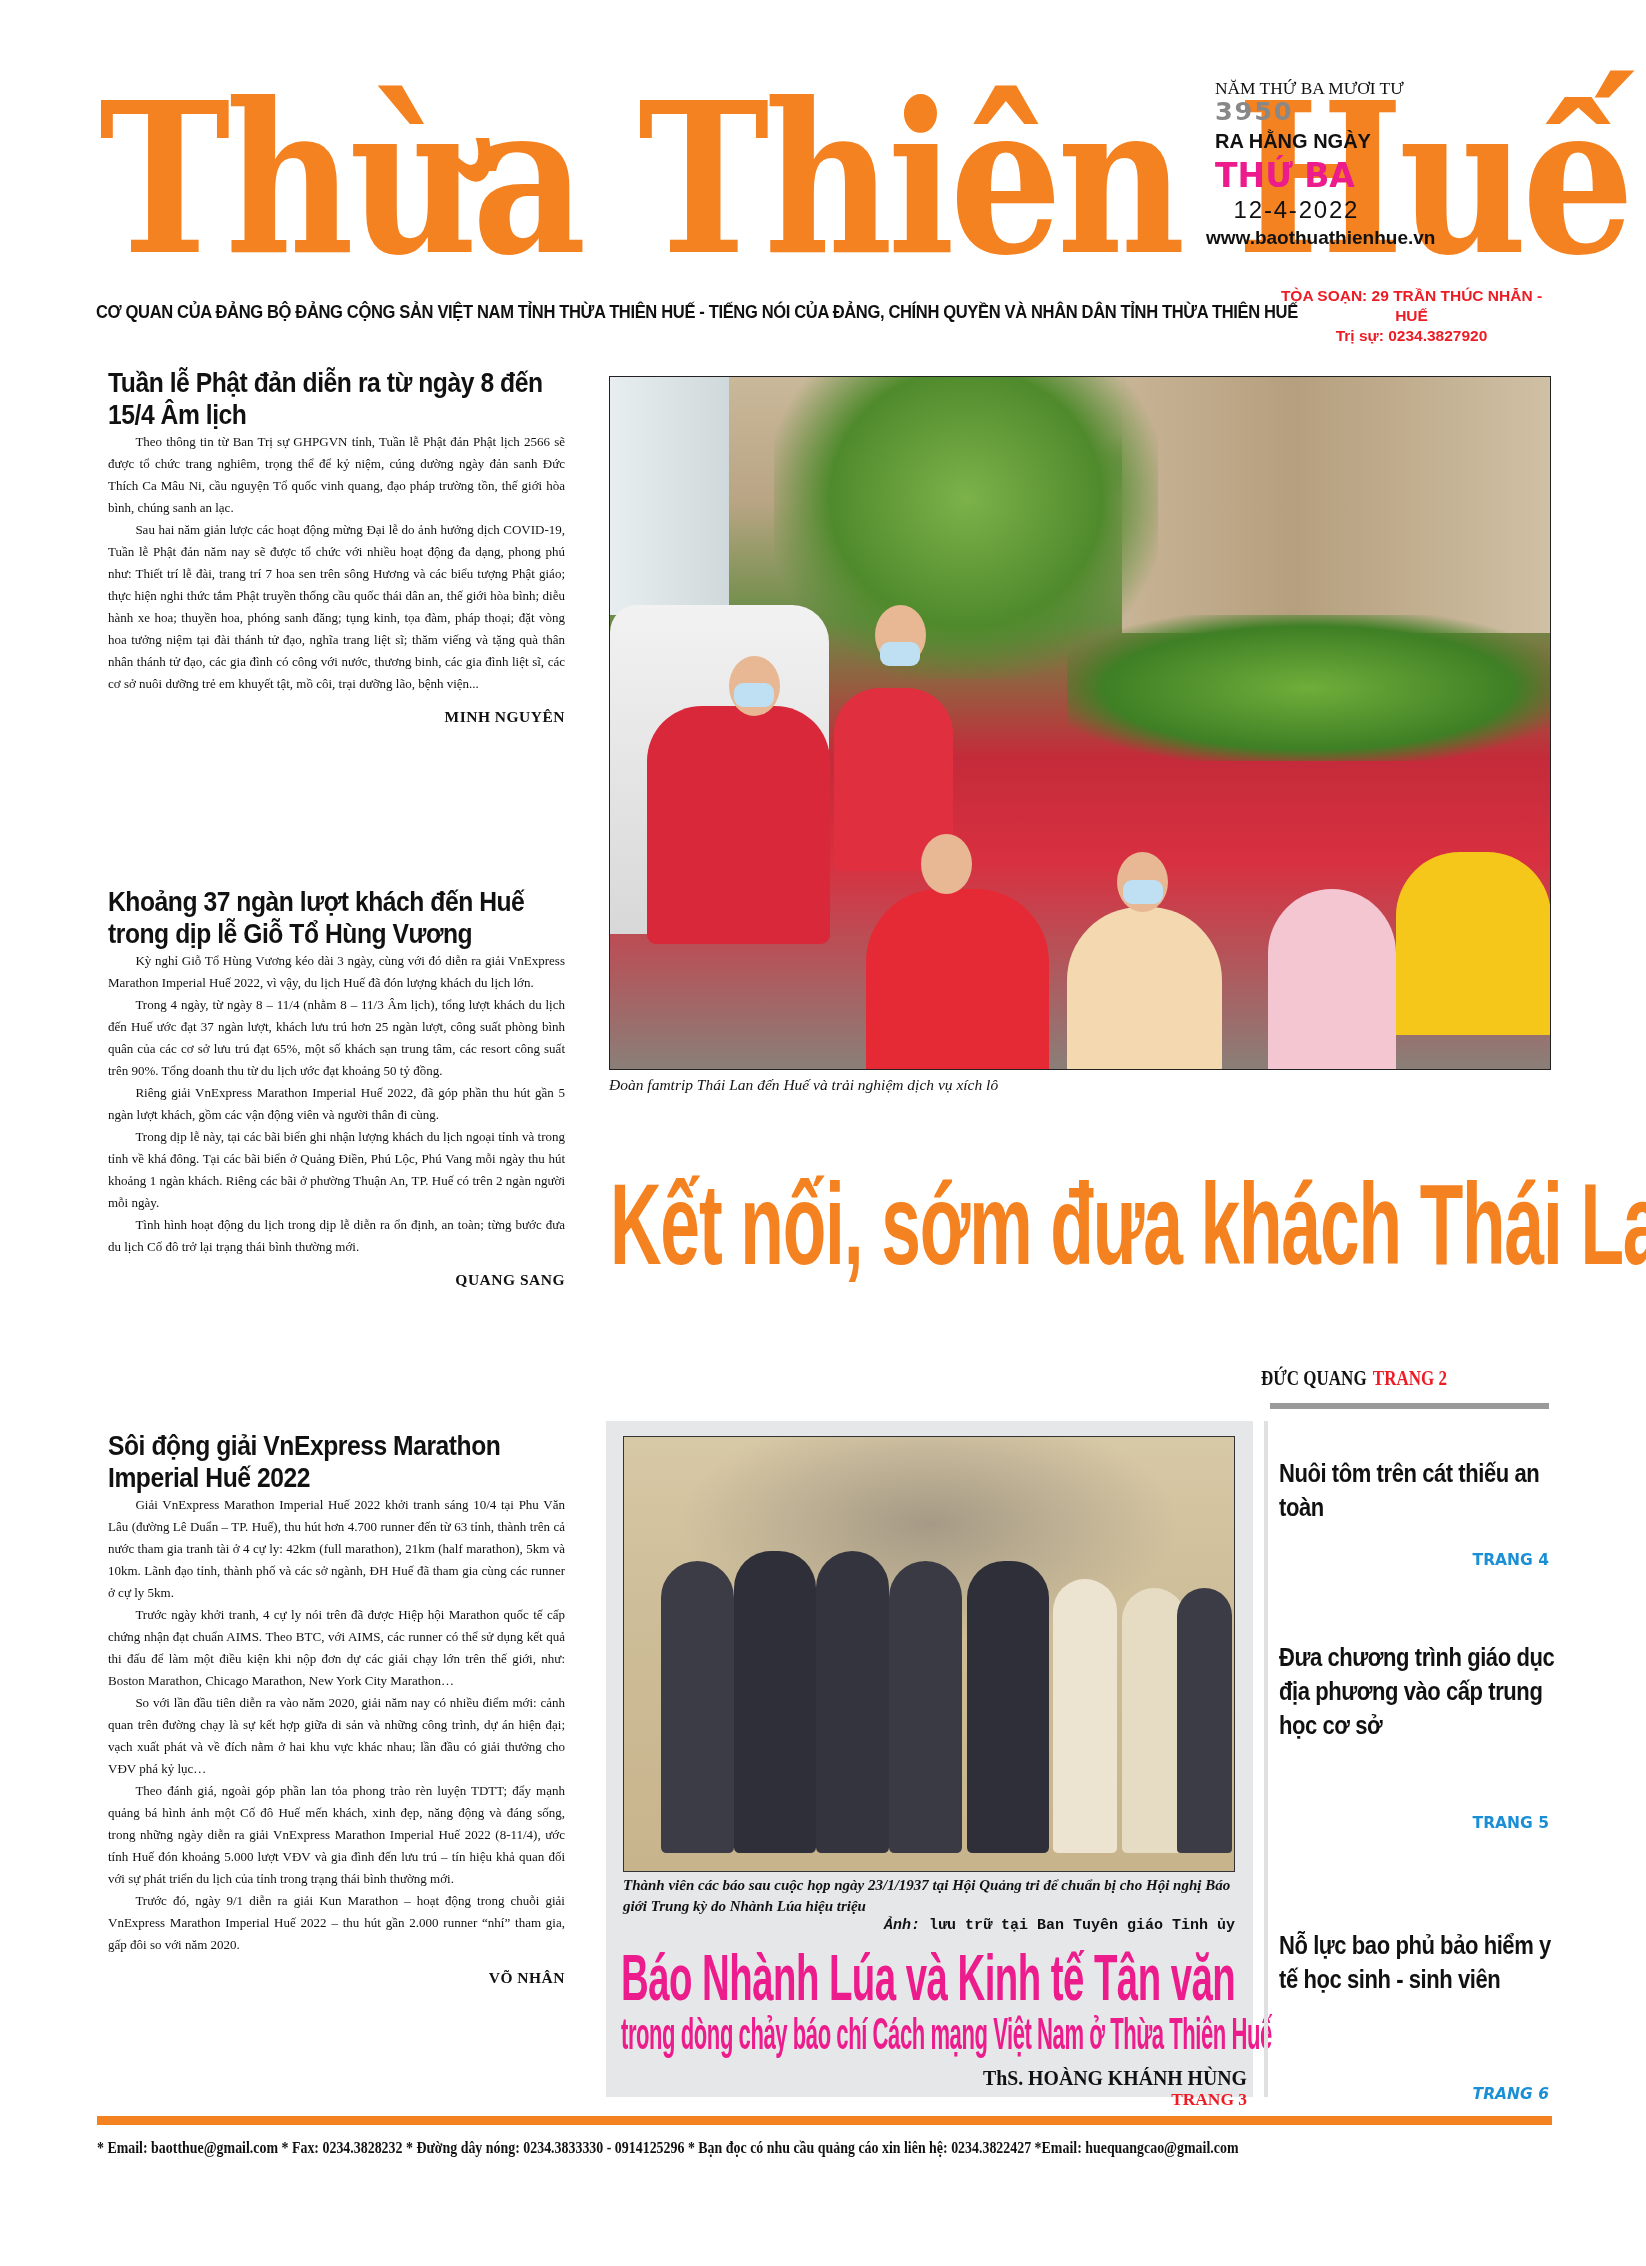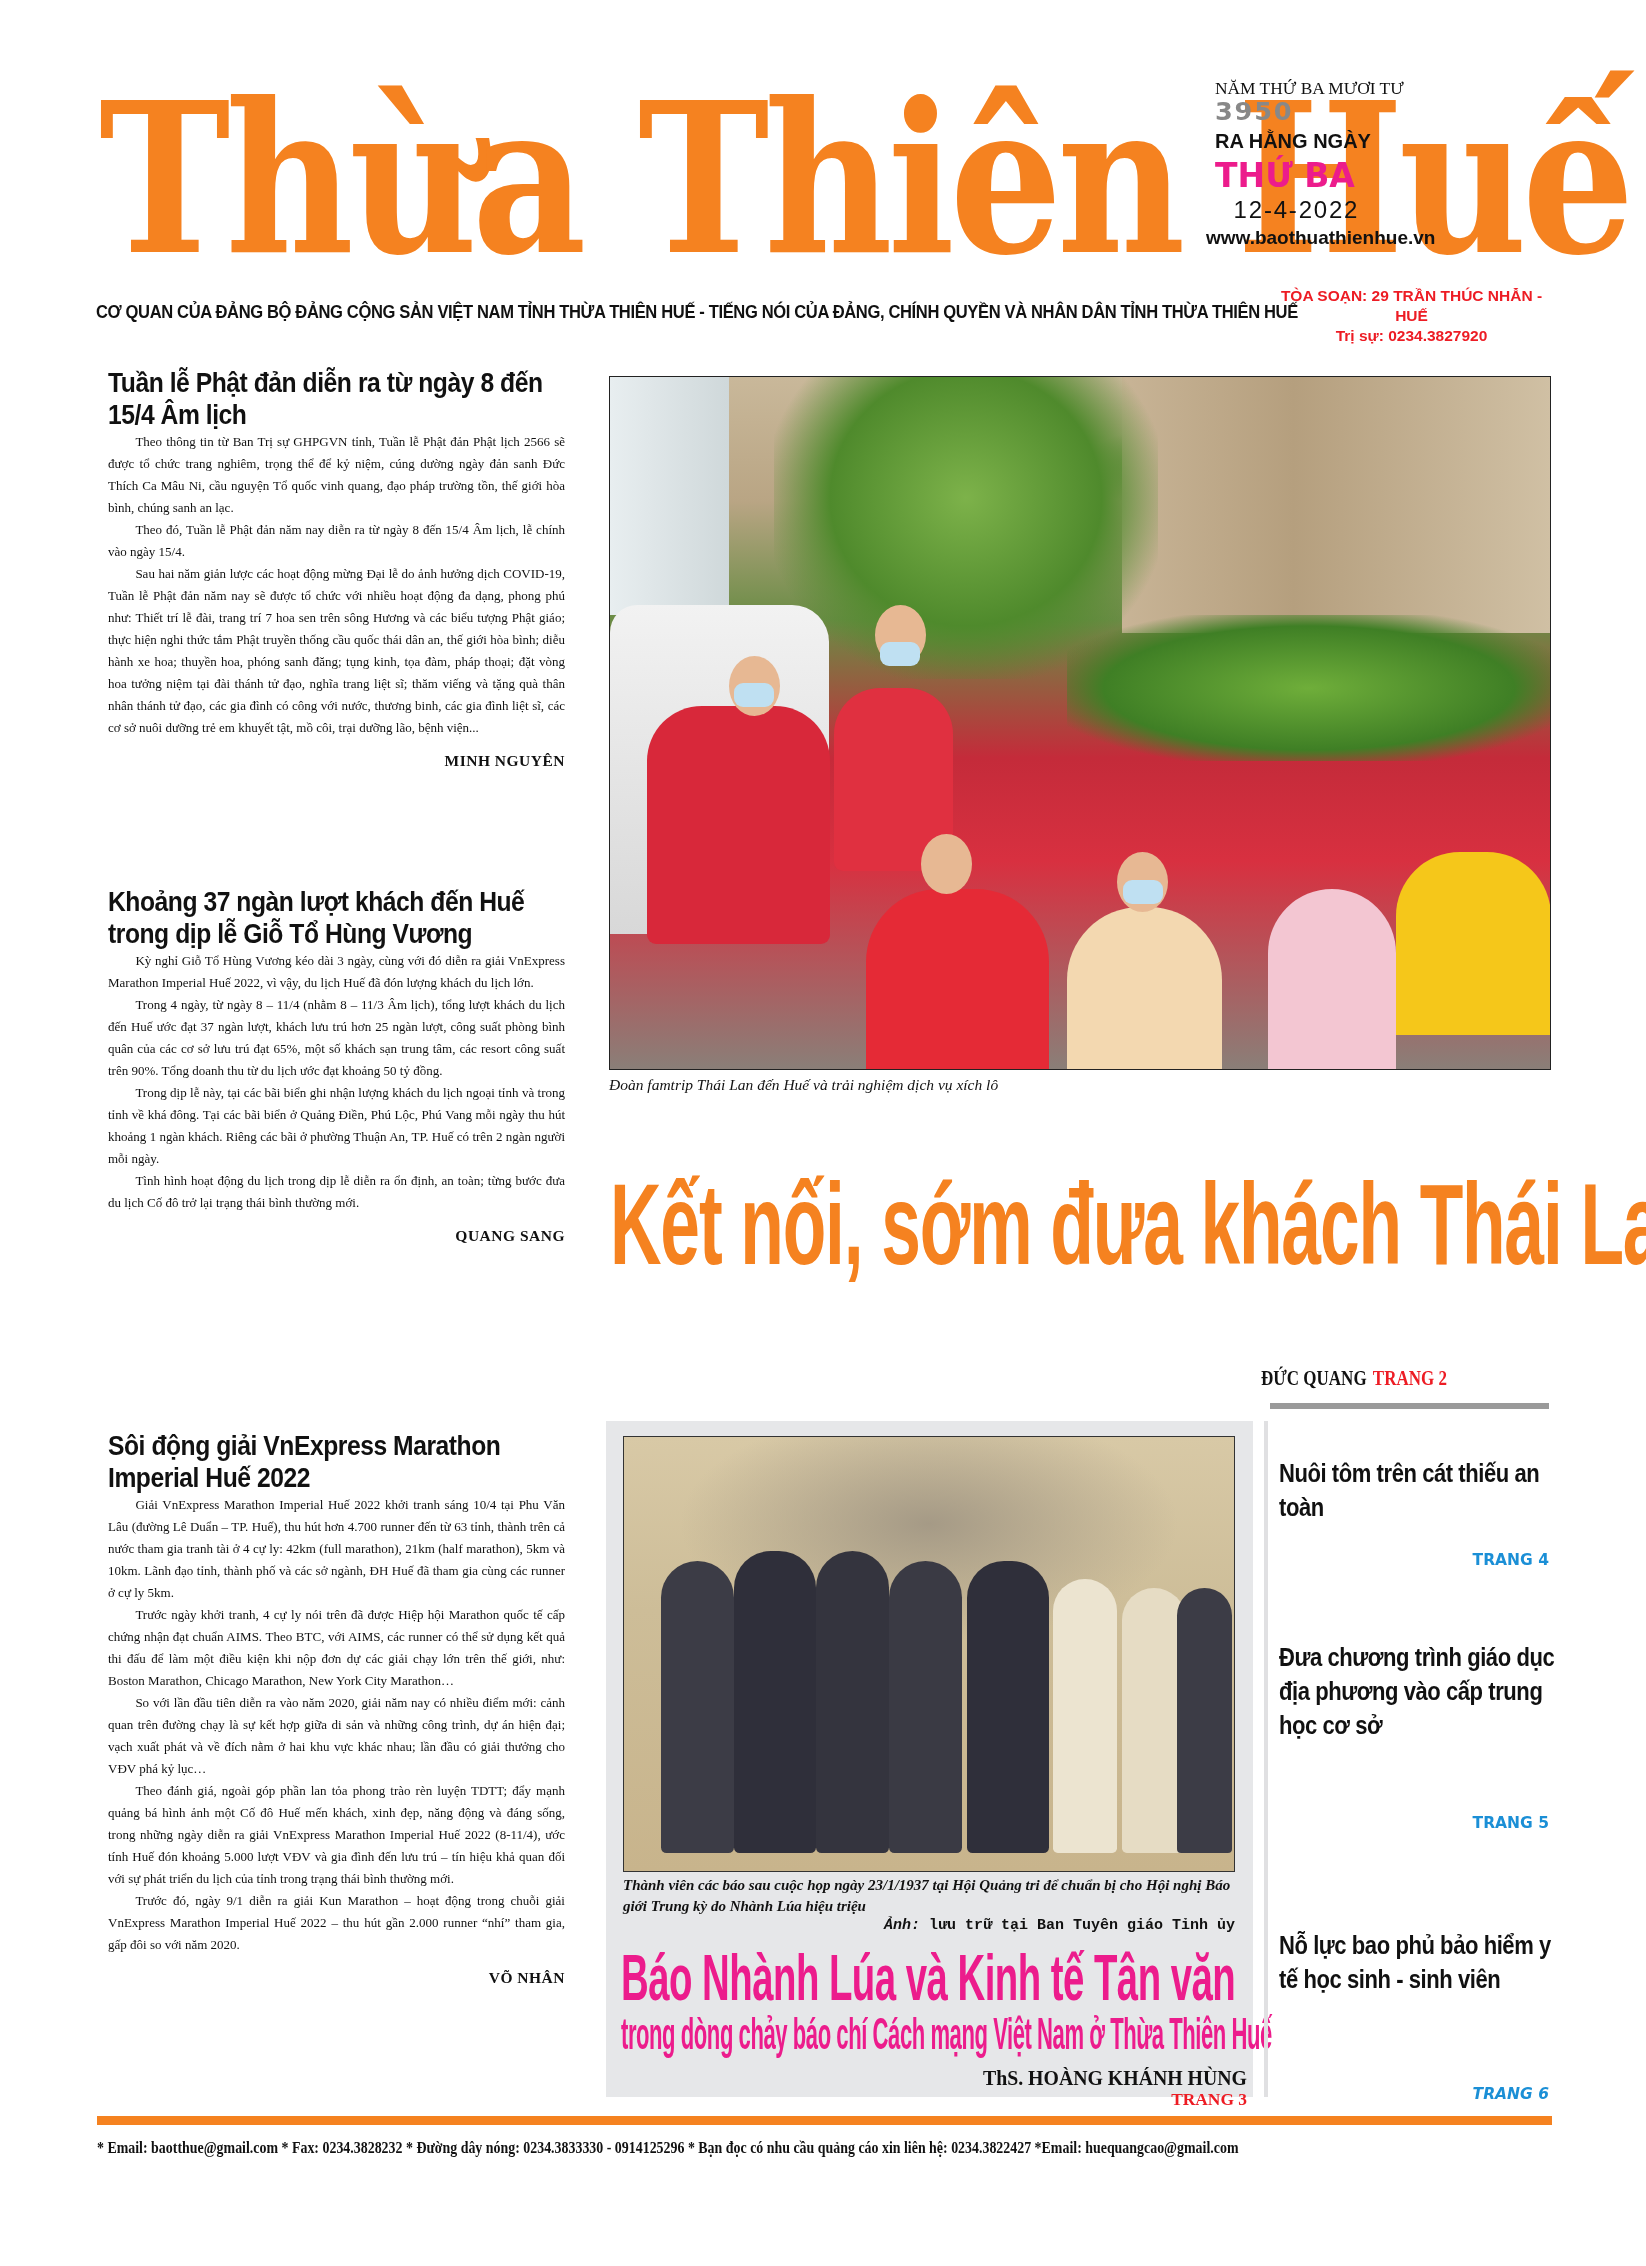--- a/index.html
+++ b/index.html
@@ -98,31 +98,31 @@
   <div>TÒA SOẠN: 29 TRẦN THÚC NHẪN - HUẾ</div>
   <div>Trị sự: 0234.3827920</div>
 </div>
 
 <div class="abs tagline">CƠ QUAN CỦA ĐẢNG BỘ ĐẢNG CỘNG SẢN VIỆT NAM TỈNH THỪA THIÊN HUẾ - TIẾNG NÓI CỦA ĐẢNG, CHÍNH QUYỀN VÀ NHÂN DÂN TỈNH THỪA THIÊN HUẾ</div>
 
 <div class="abs col-left" style="top:367px;">
   <div class="art-title">Tuần lễ Phật đản diễn ra từ ngày 8 đến 15/4 Âm lịch</div>
   <div class="art-body">
     <p>Theo thông tin từ Ban Trị sự GHPGVN tỉnh, Tuần lễ Phật đản Phật lịch 2566 sẽ được tổ chức trang nghiêm, trọng thể để kỷ niệm, cúng dường ngày đản sanh Đức Thích Ca Mâu Ni, cầu nguyện Tổ quốc vinh quang, đạo pháp trường tồn, thế giới hòa bình, chúng sanh an lạc.</p>
-    <p>Theo đó, Tuần lễ Phật đản năm nay diễn ra từ ngày 8 đến 15/4 Âm lịch, lễ chính vào ngày 15/4.</p>
     <p>Sau hai năm giản lược các hoạt động mừng Đại lễ do ảnh hưởng dịch COVID-19, Tuần lễ Phật đản năm nay sẽ được tổ chức với nhiều hoạt động đa dạng, phong phú như: Thiết trí lễ đài, trang trí 7 hoa sen trên sông Hương và các biểu tượng Phật giáo; thực hiện nghi thức tắm Phật truyền thống cầu quốc thái dân an, thế giới hòa bình; diễu hành xe hoa; thuyền hoa, phóng sanh đăng; tụng kinh, tọa đàm, pháp thoại; đặt vòng hoa tưởng niệm tại đài thánh tử đạo, nghĩa trang liệt sĩ; thăm viếng và tặng quà thân nhân thánh tử đạo, các gia đình có công với nước, thương binh, các gia đình liệt sĩ, các cơ sở nuôi dưỡng trẻ em khuyết tật, mồ côi, trại dưỡng lão, bệnh viện...</p>
   </div>
   <div class="byline">MINH NGUYÊN</div>
 </div>
 
 <div class="abs col-left" style="top:886px;">
   <div class="art-title">Khoảng 37 ngàn lượt khách đến Huế trong dịp lễ Giỗ Tổ Hùng Vương</div>
   <div class="art-body">
     <p>Kỳ nghỉ Giỗ Tổ Hùng Vương kéo dài 3 ngày, cùng với đó diễn ra giải VnExpress Marathon Imperial Huế 2022, vì vậy, du lịch Huế đã đón lượng khách du lịch lớn.</p>
     <p>Trong 4 ngày, từ ngày 8 – 11/4 (nhằm 8 – 11/3 Âm lịch), tổng lượt khách du lịch đến Huế ước đạt 37 ngàn lượt, khách lưu trú hơn 25 ngàn lượt, công suất phòng bình quân của các cơ sở lưu trú đạt 65%, một số khách sạn trung tâm, các resort công suất trên 90%. Tổng doanh thu từ du lịch ước đạt khoảng 50 tỷ đồng.</p>
+    <p>Riêng giải VnExpress Marathon Imperial Huế 2022, đã góp phần thu hút gần 5 ngàn lượt khách, gồm các vận động viên và người thân đi cùng.</p>
     <p>Trong dịp lễ này, tại các bãi biển ghi nhận lượng khách du lịch ngoại tỉnh và trong tỉnh về khá đông. Tại các bãi biển ở Quảng Điền, Phú Lộc, Phú Vang mỗi ngày thu hút khoảng 1 ngàn khách. Riêng các bãi ở phường Thuận An, TP. Huế có trên 2 ngàn người mỗi ngày.</p>
     <p>Tình hình hoạt động du lịch trong dịp lễ diễn ra ổn định, an toàn; từng bước đưa du lịch Cố đô trở lại trạng thái bình thường mới.</p>
   </div>
   <div class="byline">QUANG SANG</div>
 </div>
 
 <div class="abs col-left" style="top:1430px;">
   <div class="art-title">Sôi động giải VnExpress Marathon Imperial Huế 2022</div>
   <div class="art-body">
     <p>Giải VnExpress Marathon Imperial Huế 2022 khởi tranh sáng 10/4 tại Phu Văn Lâu (đường Lê Duẩn – TP. Huế), thu hút hơn 4.700 runner đến từ 63 tỉnh, thành trên cả nước tham gia tranh tài ở 4 cự ly: 42km (full marathon), 21km (half marathon), 5km và 10km. Lãnh đạo tỉnh, thành phố và các sở ngành, ĐH Huế đã tham gia cùng các runner ở cự ly 5km.</p>

